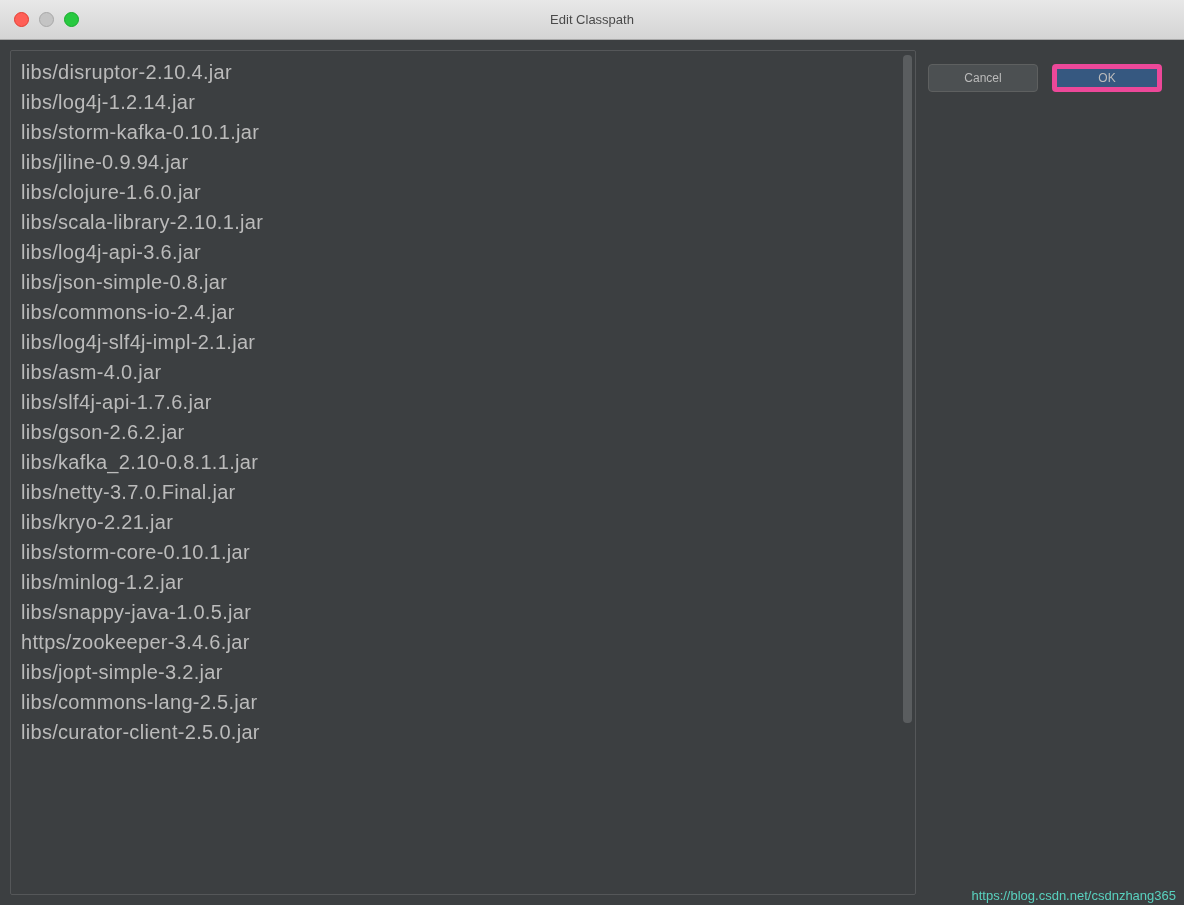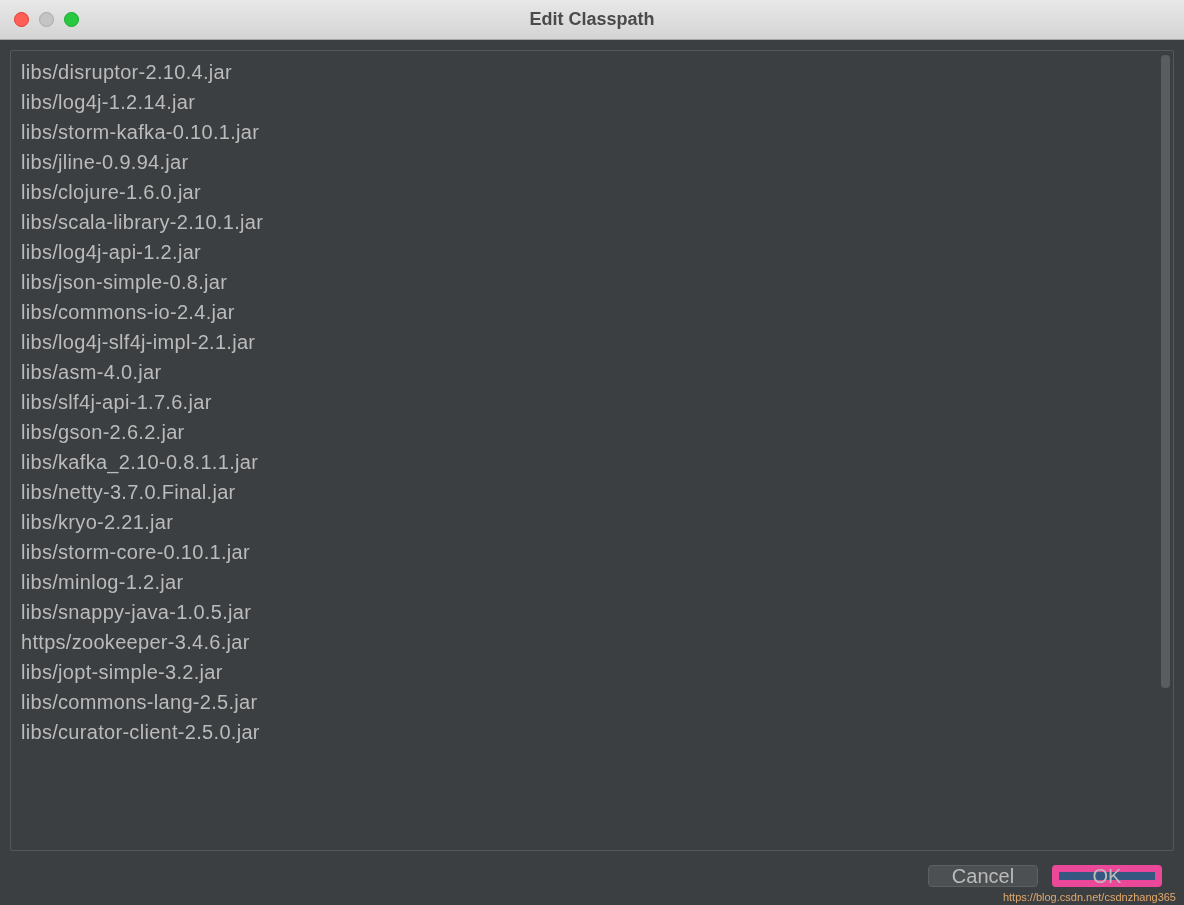--- a/index.html
+++ b/index.html
@@ -31,29 +31,29 @@
       height: 15px;
       border-radius: 50%;
     }
     .tl-close { background: #ff5f57; border: 0.5px solid #e33e32; }
     .tl-min { background: #c4c4c4; border: 0.5px solid #a8a8a8; }
     .tl-max { background: #28c940; border: 0.5px solid #17ac2c; }
     .title {
       position: absolute;
       left: 50%;
       transform: translateX(-50%);
-      font-size: 18px;
+      font-size: 13px;
       color: #4a4a4a;
-      font-weight: 700;
+      font-weight: 400;
     }
     .content {
       flex: 1;
       padding: 10px;
       display: flex;
-      flex-direction: column;
+      flex-direction: row;
       min-height: 0;
     }
     .list-container {
       flex: 1;
       background: #3c3f41;
       border: 1px solid #555759;
       border-radius: 2px;
       overflow: hidden;
       min-height: 0;
       position: relative;
@@ -89,42 +89,42 @@
       border-radius: 4px;
     }
     .button-row {
       padding: 14px 12px 8px;
       display: flex;
       justify-content: flex-end;
       gap: 14px;
     }
     .btn {
       min-width: 110px;
-      height: 22px;
+      height: 28px;
       border-radius: 4px;
-      font-size: 20px;
+      font-size: 12px;
       color: #bbbbbb;
       background: #4c5052;
       border: 1px solid #5e6060;
       cursor: pointer;
       display: flex;
       align-items: center;
       justify-content: center;
     }
     .btn-primary {
       background: #365880;
-      border: 7px solid #ec4899;
+      border: 5px solid #ec4899;
       padding: 0 26px;
     }
     .watermark {
       position: absolute;
       right: 8px;
       bottom: 2px;
-      color: #fdba74;
-      font-size: 11px;
+      color: #5eead4;
+      font-size: 13px;
       font-family: sans-serif;
       opacity: 0.85;
       pointer-events: none;
     }
   </style>
 </head>
 <body>
 
 <div class="titlebar">
   <div class="traffic-lights">
@@ -137,21 +137,21 @@
 
 <div class="content">
   <div class="list-container">
     <div class="list" id="list">
         <div class="list-item">libs/disruptor-2.10.4.jar</div>
         <div class="list-item">libs/log4j-1.2.14.jar</div>
         <div class="list-item">libs/storm-kafka-0.10.1.jar</div>
         <div class="list-item">libs/jline-0.9.94.jar</div>
         <div class="list-item">libs/clojure-1.6.0.jar</div>
         <div class="list-item">libs/scala-library-2.10.1.jar</div>
-        <div class="list-item">libs/log4j-api-1.2.jar</div>
+        <div class="list-item">libs/log4j-api-3.6.jar</div>
         <div class="list-item">libs/json-simple-0.8.jar</div>
         <div class="list-item">libs/commons-io-2.4.jar</div>
         <div class="list-item">libs/log4j-slf4j-impl-2.1.jar</div>
         <div class="list-item">libs/asm-4.0.jar</div>
         <div class="list-item">libs/slf4j-api-1.7.6.jar</div>
         <div class="list-item">libs/gson-2.6.2.jar</div>
         <div class="list-item">libs/kafka_2.10-0.8.1.1.jar</div>
         <div class="list-item">libs/netty-3.7.0.Final.jar</div>
         <div class="list-item">libs/kryo-2.21.jar</div>
         <div class="list-item">libs/storm-core-0.10.1.jar</div>

